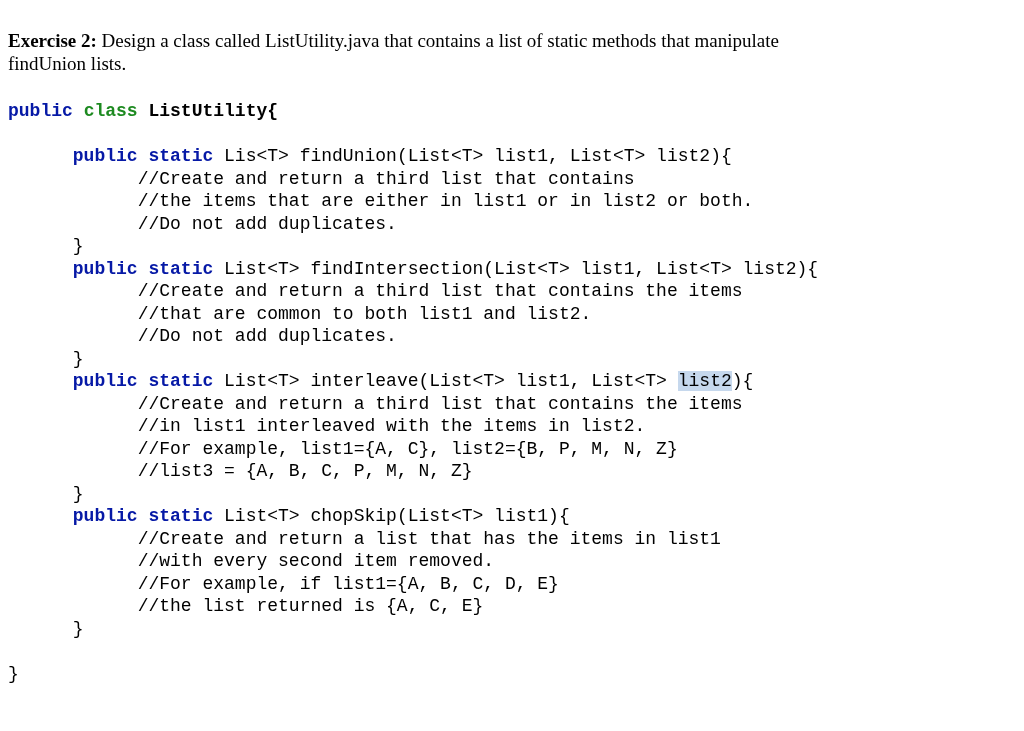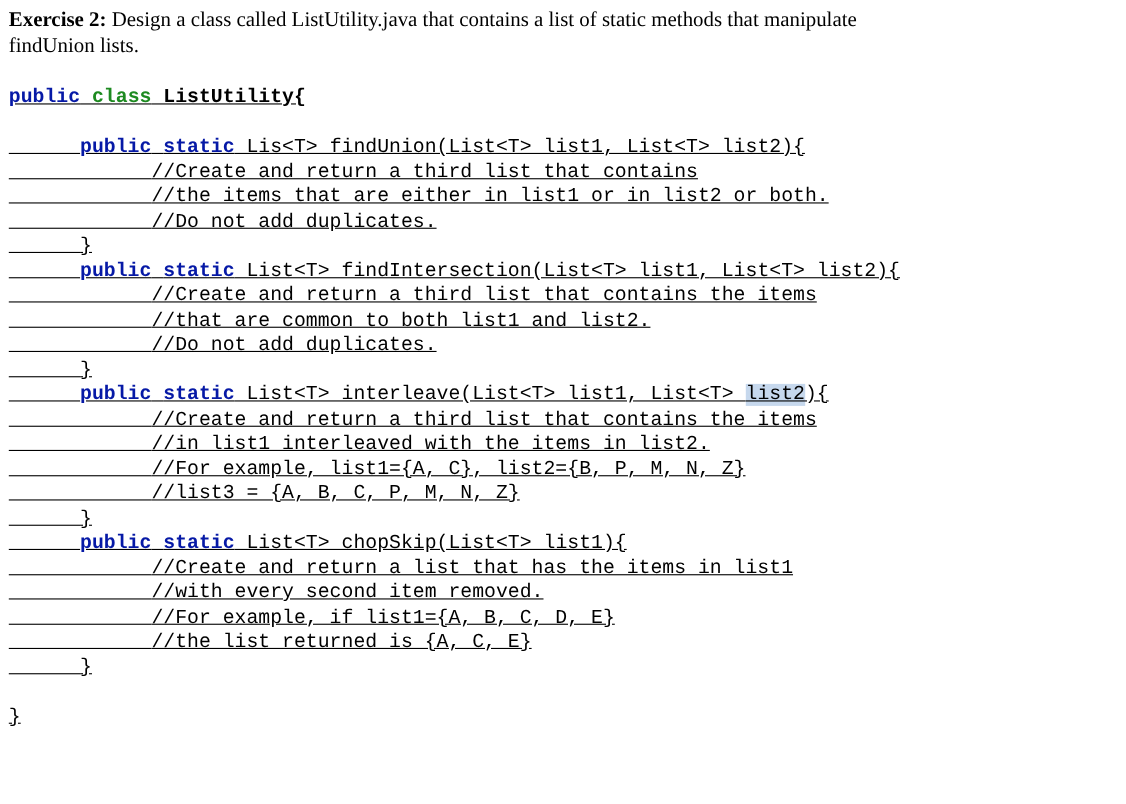--- a/index.html
+++ b/index.html
@@ -9,30 +9,30 @@
     font-family: "Times New Roman", Times, serif;
     font-size: 18px;
     color: #000;
     width: 1024px;
     box-sizing: border-box;
   }
   .prompt {
     line-height: 1.2;
     font-size: 19px;
     margin-bottom: 2px;
+    margin-top: 22px;
   }
   .prompt .bold {
     font-weight: bold;
   }
   .code {
     font-family: "Courier New", Courier, monospace;
     font-size: 18px;
     line-height: 1.25;
     white-space: pre;
-    text-decoration: underline;
   }
   .kw-blue { color: #0619a6; }
   .kw-green { color: #1d8a20; }
   .kw-bold { font-weight: bold; }
   .highlight { background: #c6d8ed; }
 </style>
 </head>
 <body>
 
 <div class="prompt">

